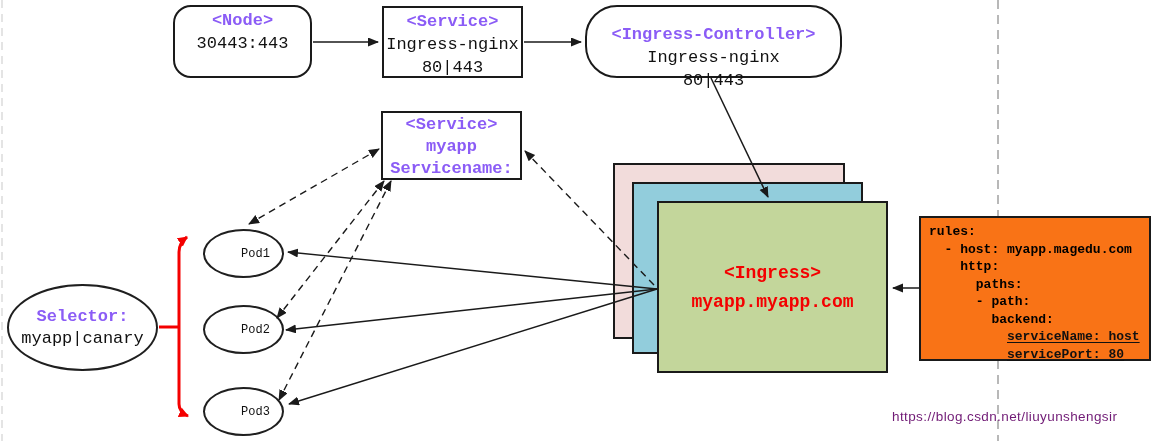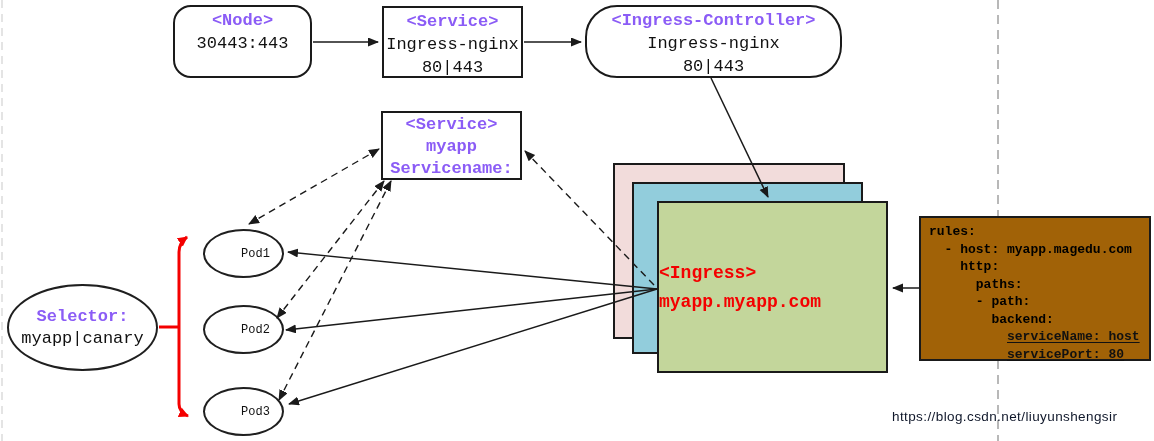--- a/index.html
+++ b/index.html
@@ -11,29 +11,29 @@
   .rounded-lg{border-radius:32px;}
   .t-red{color:#8b5cf6;font-weight:bold;}
   .row{font-size:17px;line-height:23px;white-space:nowrap;}
   .row-sm{font-size:17px;line-height:22px;white-space:nowrap;}
   .ellipse{position:absolute;box-sizing:border-box;border:2px solid #1f1f1f;border-radius:50%;
            background:#fff;display:flex;align-items:center;justify-content:center;flex-direction:column;}
   .pod-label{font-size:12px;margin-left:24px;}
   .stack{position:absolute;box-sizing:border-box;border:2px solid #1a1a1a;}
   .stack-pink{background:#f2dcdb;}
   .stack-blue{background:#92cddc;}
-  .stack-green{background:#c3d69b;display:flex;justify-content:center;flex-direction:column;gap:9px;}
+  .stack-green{background:#c3d69b;display:flex;align-items:center;justify-content:center;flex-direction:column;gap:9px;}
   .ingress-line{font-size:18px;font-weight:bold;color:#f40000;white-space:nowrap;}
-  .rules{position:absolute;box-sizing:border-box;border:2px solid #1a1a1a;background:#a16207;
+  .rules{position:absolute;box-sizing:border-box;border:2px solid #1a1a1a;background:#f97316;
          left:919px;top:216px;width:232px;height:145px;padding:5px 0 0 8px;}
   .rules pre{margin:0;font-family:inherit;font-size:13px;line-height:17.5px;font-weight:bold;color:#000;}
   .rules .uline{font-size:13px;line-height:17.5px;font-weight:bold;margin-left:78px;white-space:nowrap;
                 text-decoration:underline;text-underline-offset:2px;}
   .watermark{position:absolute;left:892px;top:409px;font-family:"Liberation Sans",sans-serif;
-             font-size:13.5px;letter-spacing:.4px;color:#0f172a;white-space:nowrap;}
+             font-size:13.5px;letter-spacing:.4px;color:#701a75;white-space:nowrap;}
 </style>
 </head>
 <body>
 
 <div class="canvas">
 
   <svg class="layer" viewBox="0 0 1154 441">
     <line x1="2" y1="0" x2="2" y2="441" stroke="#e4e4e4" stroke-width="2" stroke-dasharray="8 6"></line>
     <line x1="998" y1="0" x2="998" y2="441" stroke="#b8b8b8" stroke-width="2" stroke-dasharray="9 6"></line>
   </svg>
@@ -44,21 +44,21 @@
     <div class="row t-red">&lt;Node&gt;</div>
     <div class="row">30443:443</div>
   </div>
 
   <div class="box" style="left:382px;top:6px;width:141px;height:72px;padding-top:2px;">
     <div class="row t-red">&lt;Service&gt;</div>
     <div class="row">Ingress-nginx</div>
     <div class="row">80|443</div>
   </div>
 
-  <div class="box rounded-lg" style="left:585px;top:5px;width:257px;height:73px;padding-top:2px;">
+  <div class="box rounded-lg" style="left:585px;top:5px;width:257px;height:73px;padding-top:16px;">
     <div class="row t-red">&lt;Ingress-Controller&gt;</div>
     <div class="row">Ingress-nginx</div>
     <div class="row">80|443</div>
   </div>
 
   <div class="box" style="left:381px;top:111px;width:141px;height:69px;padding-top:1px;">
     <div class="row-sm t-red">&lt;Service&gt;</div>
     <div class="row-sm t-red">myapp</div>
     <div class="row-sm t-red">Servicename:</div>
   </div>

